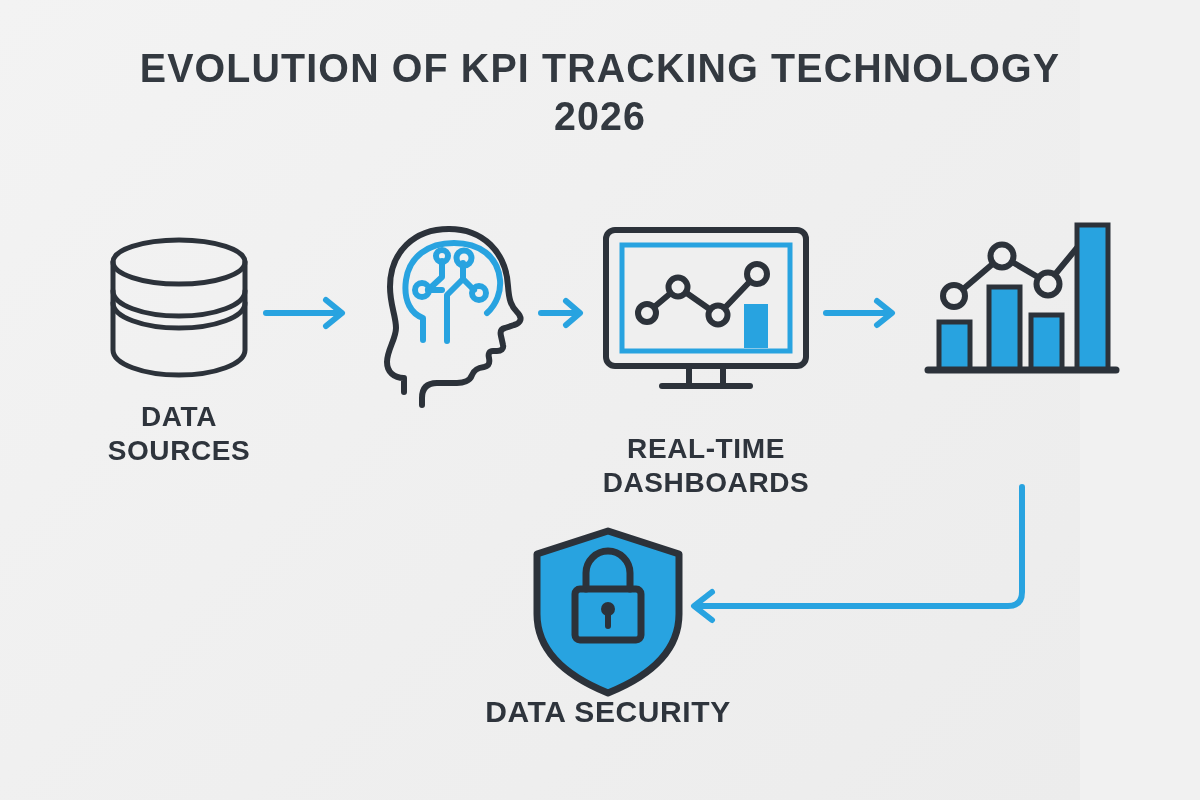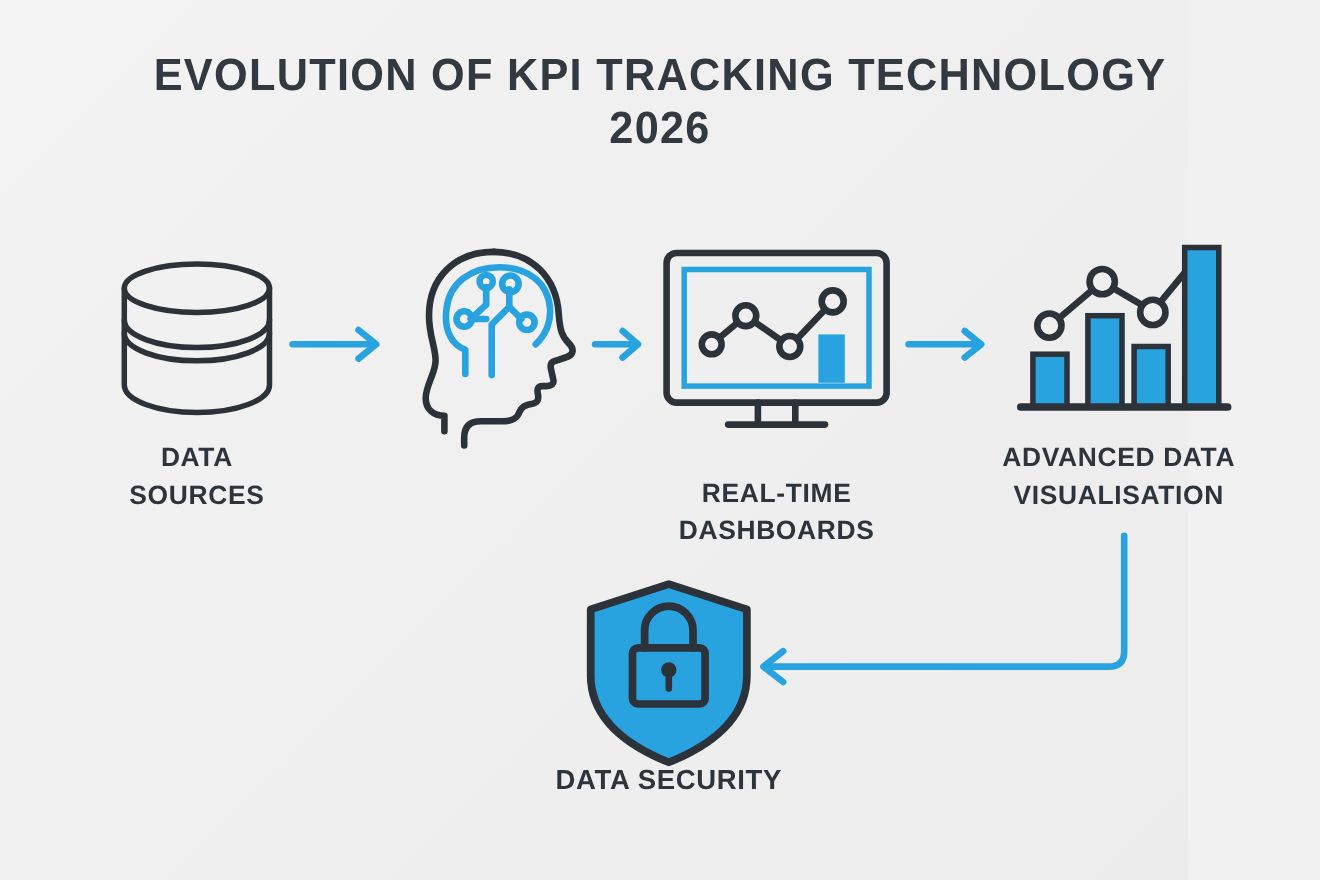--- a/index.html
+++ b/index.html
@@ -34,32 +34,32 @@
     font-size: 41px;
     letter-spacing: 1.2px;
     line-height: 48px;
     transform: scaleX(0.96);
     color: #333940;
   }
   .node-label {
     position: absolute;
     text-align: center;
     font-weight: bold;
-    font-size: 24px;
+    font-size: 28px;
     line-height: 34px;
     letter-spacing: 0.6px;
     color: #2e343c;
     text-transform: uppercase;
     white-space: pre-line;
   }
   .bottom-label {
     position: absolute;
     text-align: center;
     font-weight: bold;
-    font-size: 25px;
+    font-size: 30px;
     letter-spacing: 0.6px;
     color: #2e343c;
     text-transform: uppercase;
   }
   svg { display: block; overflow: visible; }
 </style>
 </head>
 <body>
 
 <div id="stage">
@@ -193,18 +193,16 @@
 
   </svg>
 
   <div class="node-label" style="left:79px; top:400px; width:200px;">DATA
 SOURCES</div>
 
 
   <div class="node-label" style="left:598px; width:216px; top:400px;margin-top:32px;">REAL-TIME
 DASHBOARDS</div>
 
-  <div class="node-label" style="left:884px; width:266px; top:400px;">ADVANCED DATA
-VISUALISATION</div>
 
   <div class="bottom-label" style="left:458px; width:300px; top:695px;">DATA SECURITY</div>
 
 </div>
 
 </body></html>

